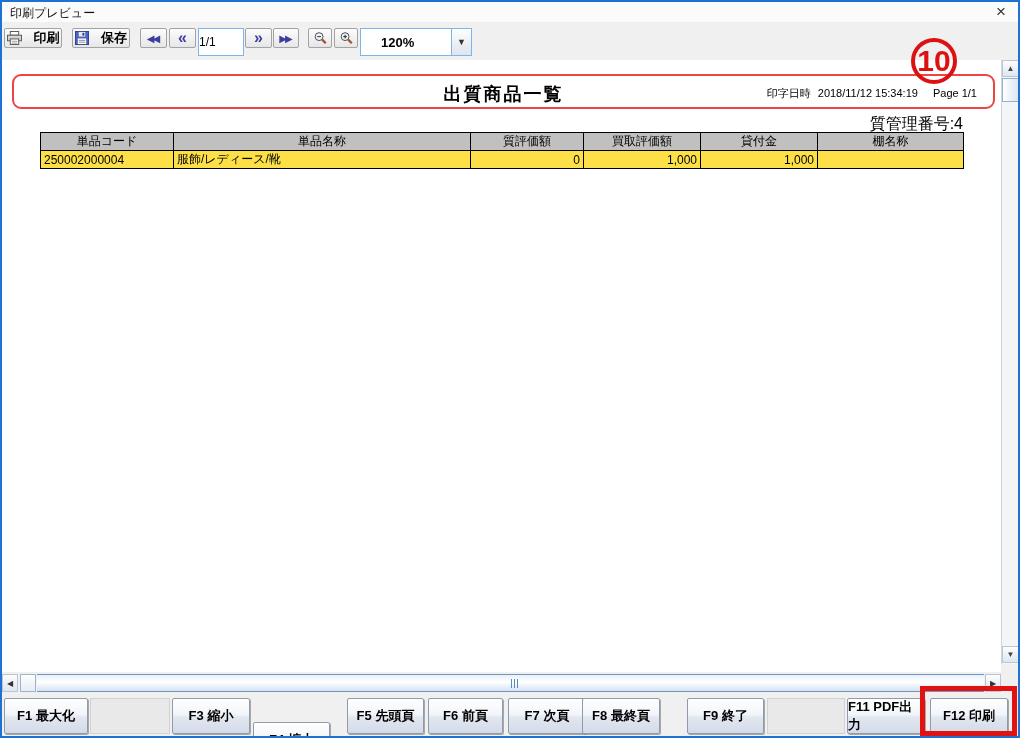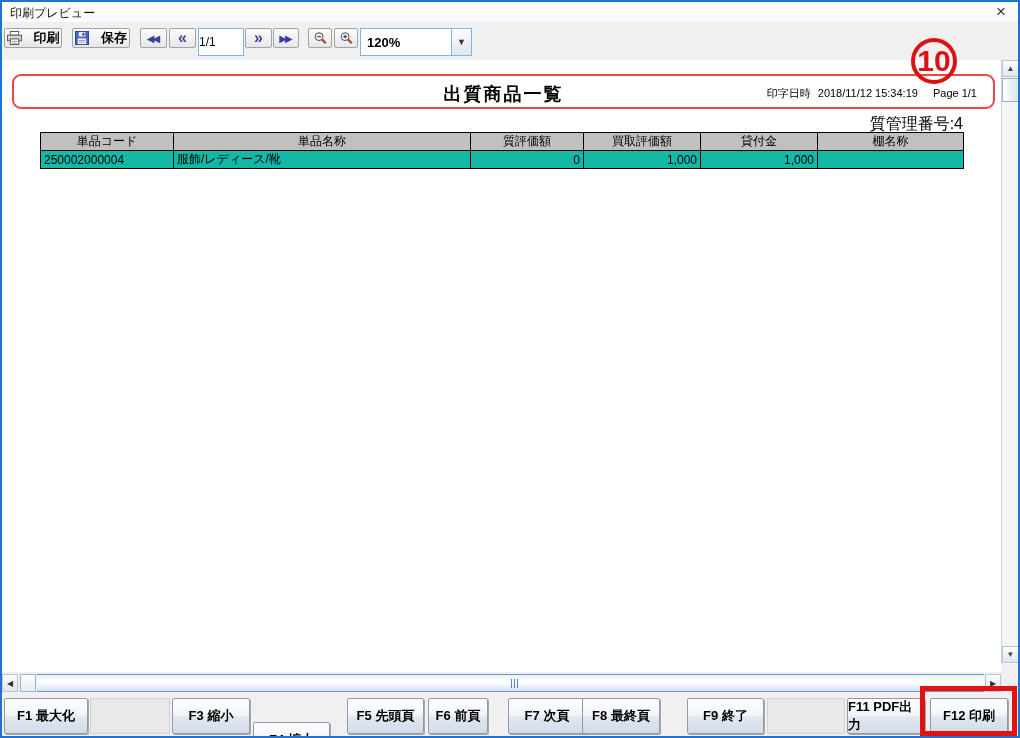--- a/index.html
+++ b/index.html
@@ -39,21 +39,21 @@
   .chevglyph { color:#3d3d9c; font-weight:bold; font-size:16px; }
   .page-field {
     position:absolute; left:196px; top:6px; width:46px; height:28px;
     border:1px solid #7eb4ea; background:#fff; font-size:12px; 
     font-family: "Liberation Sans", "DejaVu Sans", sans-serif;
   }
   .combo {
     position:absolute; left:358px; top:6px; width:112px; height:28px;
     border:1px solid #7eb4ea; background:#fff; display:flex; align-items:center;
   }
-  .combo .combo-text { flex:1; font-size:13px; font-weight:bold; padding-left:6px; }
+  .combo .combo-text { flex:1; font-size:13px; font-weight:bold; padding-left:20px; }
   .combo .combo-arrow {
     width:20px; height:26px; display:flex; align-items:center; justify-content:center;
     background:linear-gradient(180deg,#fdfdfd,#dfe5ed); border-left:1px solid #7eb4ea;
     font-size:9px; color:#333; cursor:pointer;
   }
 
   
   .step-circle {
     position:absolute; left:909px; top:11px; width:46px; height:46px;
     border:4px solid #dd1111; border-radius:50%;
@@ -84,21 +84,21 @@
     position:absolute; right:38px; top:54px; font-size:16px; color:#000;
   }
   table.items {
     position:absolute; left:38px; top:72px; border-collapse:collapse;
     font-size:12px; color:#000; table-layout:fixed;
   }
   table.items th, table.items td { border:1px solid #000; overflow:hidden; white-space:nowrap; }
   table.items th {
     background:#c0c0c0; font-weight:normal; text-align:center; height:18px; padding:0 3px;
   }
-  table.items td { height:17px; padding:0 3px; background:#14b8a6; }
+  table.items td { height:17px; padding:0 3px; background:#fde047; }
   td.al { text-align:left; } td.ar { text-align:right; }
 
   
   .vscroll {
     position:absolute; right:0; top:58px; width:17px; height:604px;
     background:#f3f5f7; border-left:1px solid #cfd6de;
   }
   .sbtn {
     position:absolute; left:0; width:17px; height:17px;
     background:linear-gradient(180deg,#fdfdfe,#dde6f0);
@@ -296,21 +296,21 @@
     </div>
   </div>
   <div class="corner"></div>
 
   <div class="fbar">
     <div class="fkey" style="left:2px;width:84px;">F1 最大化</div>
     <div class="fempty" style="left:88px;width:80px;"></div>
     <div class="fkey" style="left:170px;width:78px;">F3 縮小</div>
     <div class="fkey" style="left:251px;width:77px;margin-top:24px;">F4 拡大</div>
     <div class="fkey" style="left:345px;width:77px;">F5 先頭頁</div>
-    <div class="fkey" style="left:426px;width:60px;">F6 前頁</div>
+    <div class="fkey" style="left:426px;width:75px;">F6 前頁</div>
     <div class="fkey" style="left:506px;width:78px;">F7 次頁</div>
     <div class="fkey" style="left:580px;width:78px;">F8 最終頁</div>
     <div class="fkey" style="left:685px;width:77px;">F9 終了</div>
     <div class="fempty" style="left:765px;width:78px;"></div>
     <div class="fkey" style="left:845px;width:78px;">F11 PDF出力</div>
     <div class="fkey" style="left:928px;width:78px;">F12 印刷</div>
   </div>
 
   <div class="red-box"></div>
 

